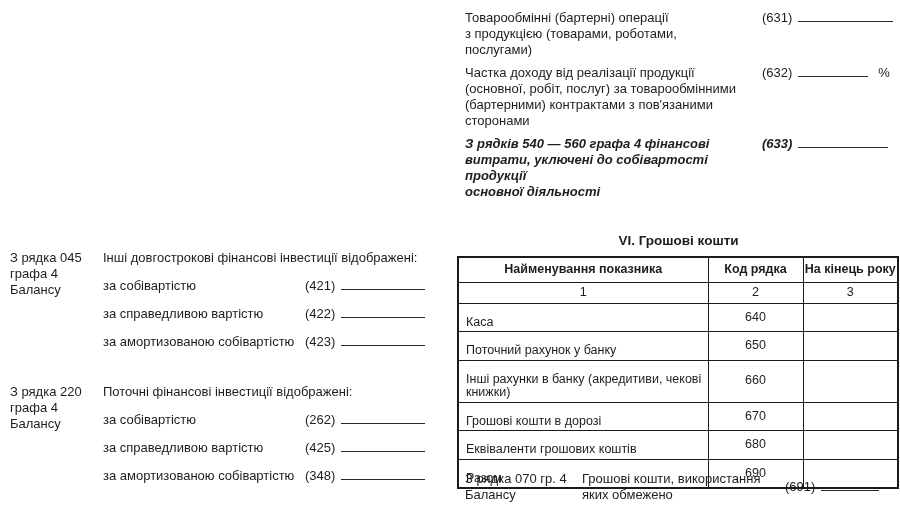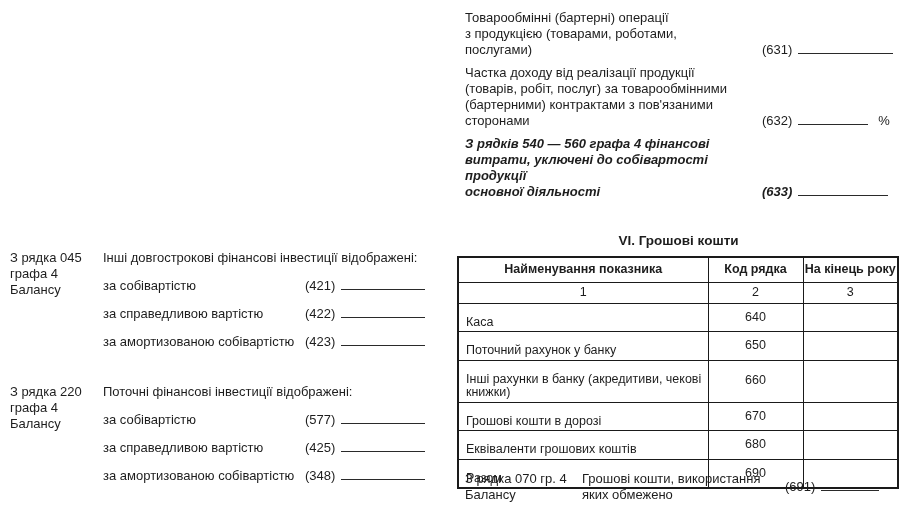--- a/index.html
+++ b/index.html
@@ -14,21 +14,21 @@
 
   
   .blank {
     display:inline-block; height:12px;
     border-bottom:1.3px solid #2a2a2a;
     vertical-align:baseline;
   }
 
   
   .rt-block { left:465px; top:10px; width:430px; }
-  .pitem { display:flex; align-items:flex-end; }
+  .pitem { display:flex; align-items:flex-start; }
   .pitem + .pitem { margin-top:7px; }
   .ptext { width:297px; flex:none; }
   .fill { display:inline-flex; align-items:baseline; white-space:nowrap; }
   .fill .code { flex:none; }
   .fill .blank { margin-left:6px; }
   .pitem.emph { font-weight:bold; font-style:italic; }
   .suffix { margin-left:10px; }
 
   
   .group { display:grid; grid-template-columns:93px 1fr; width:440px; }
@@ -68,21 +68,21 @@
 з продукцією (товарами, роботами,
 послугами)</div>
     <div class="fill">
       <span class="code">(631)</span>
       <span class="blank" style="width:95px"></span>
     </div>
   </div>
 
   <div class="pitem">
     <div class="ptext pre">Частка доходу від реалізації продукції
-(товарів, робіт, послуг) за товарообмінними
+(основної, робіт, послуг) за товарообмінними
 (бартерними) контрактами з пов'язаними
 сторонами</div>
     <div class="fill">
       <span class="code">(632)</span>
       <span class="blank" style="width:70px"></span>
       <span class="suffix">%</span>
     </div>
   </div>
 
   <div class="pitem emph">
@@ -121,21 +121,21 @@
 </div>
 
 <div class="abs group" style="left:10px; top:384px;">
   <div class="src pre">З рядка 220
 графа 4
 Балансу</div>
   <div>
     <div class="intro">Поточні фінансові інвестиції відображені:</div>
     <div class="frow">
       <span class="flabel">за собівартістю</span>
-      <span class="code">(577)</span>
+      <span class="code">(262)</span>
       <span class="blank"></span>
     </div>
     <div class="frow">
       <span class="flabel">за справедливою вартістю</span>
       <span class="code">(425)</span>
       <span class="blank"></span>
     </div>
     <div class="frow">
       <span class="flabel">за амортизованою собівартістю</span>
       <span class="code">(348)</span>

